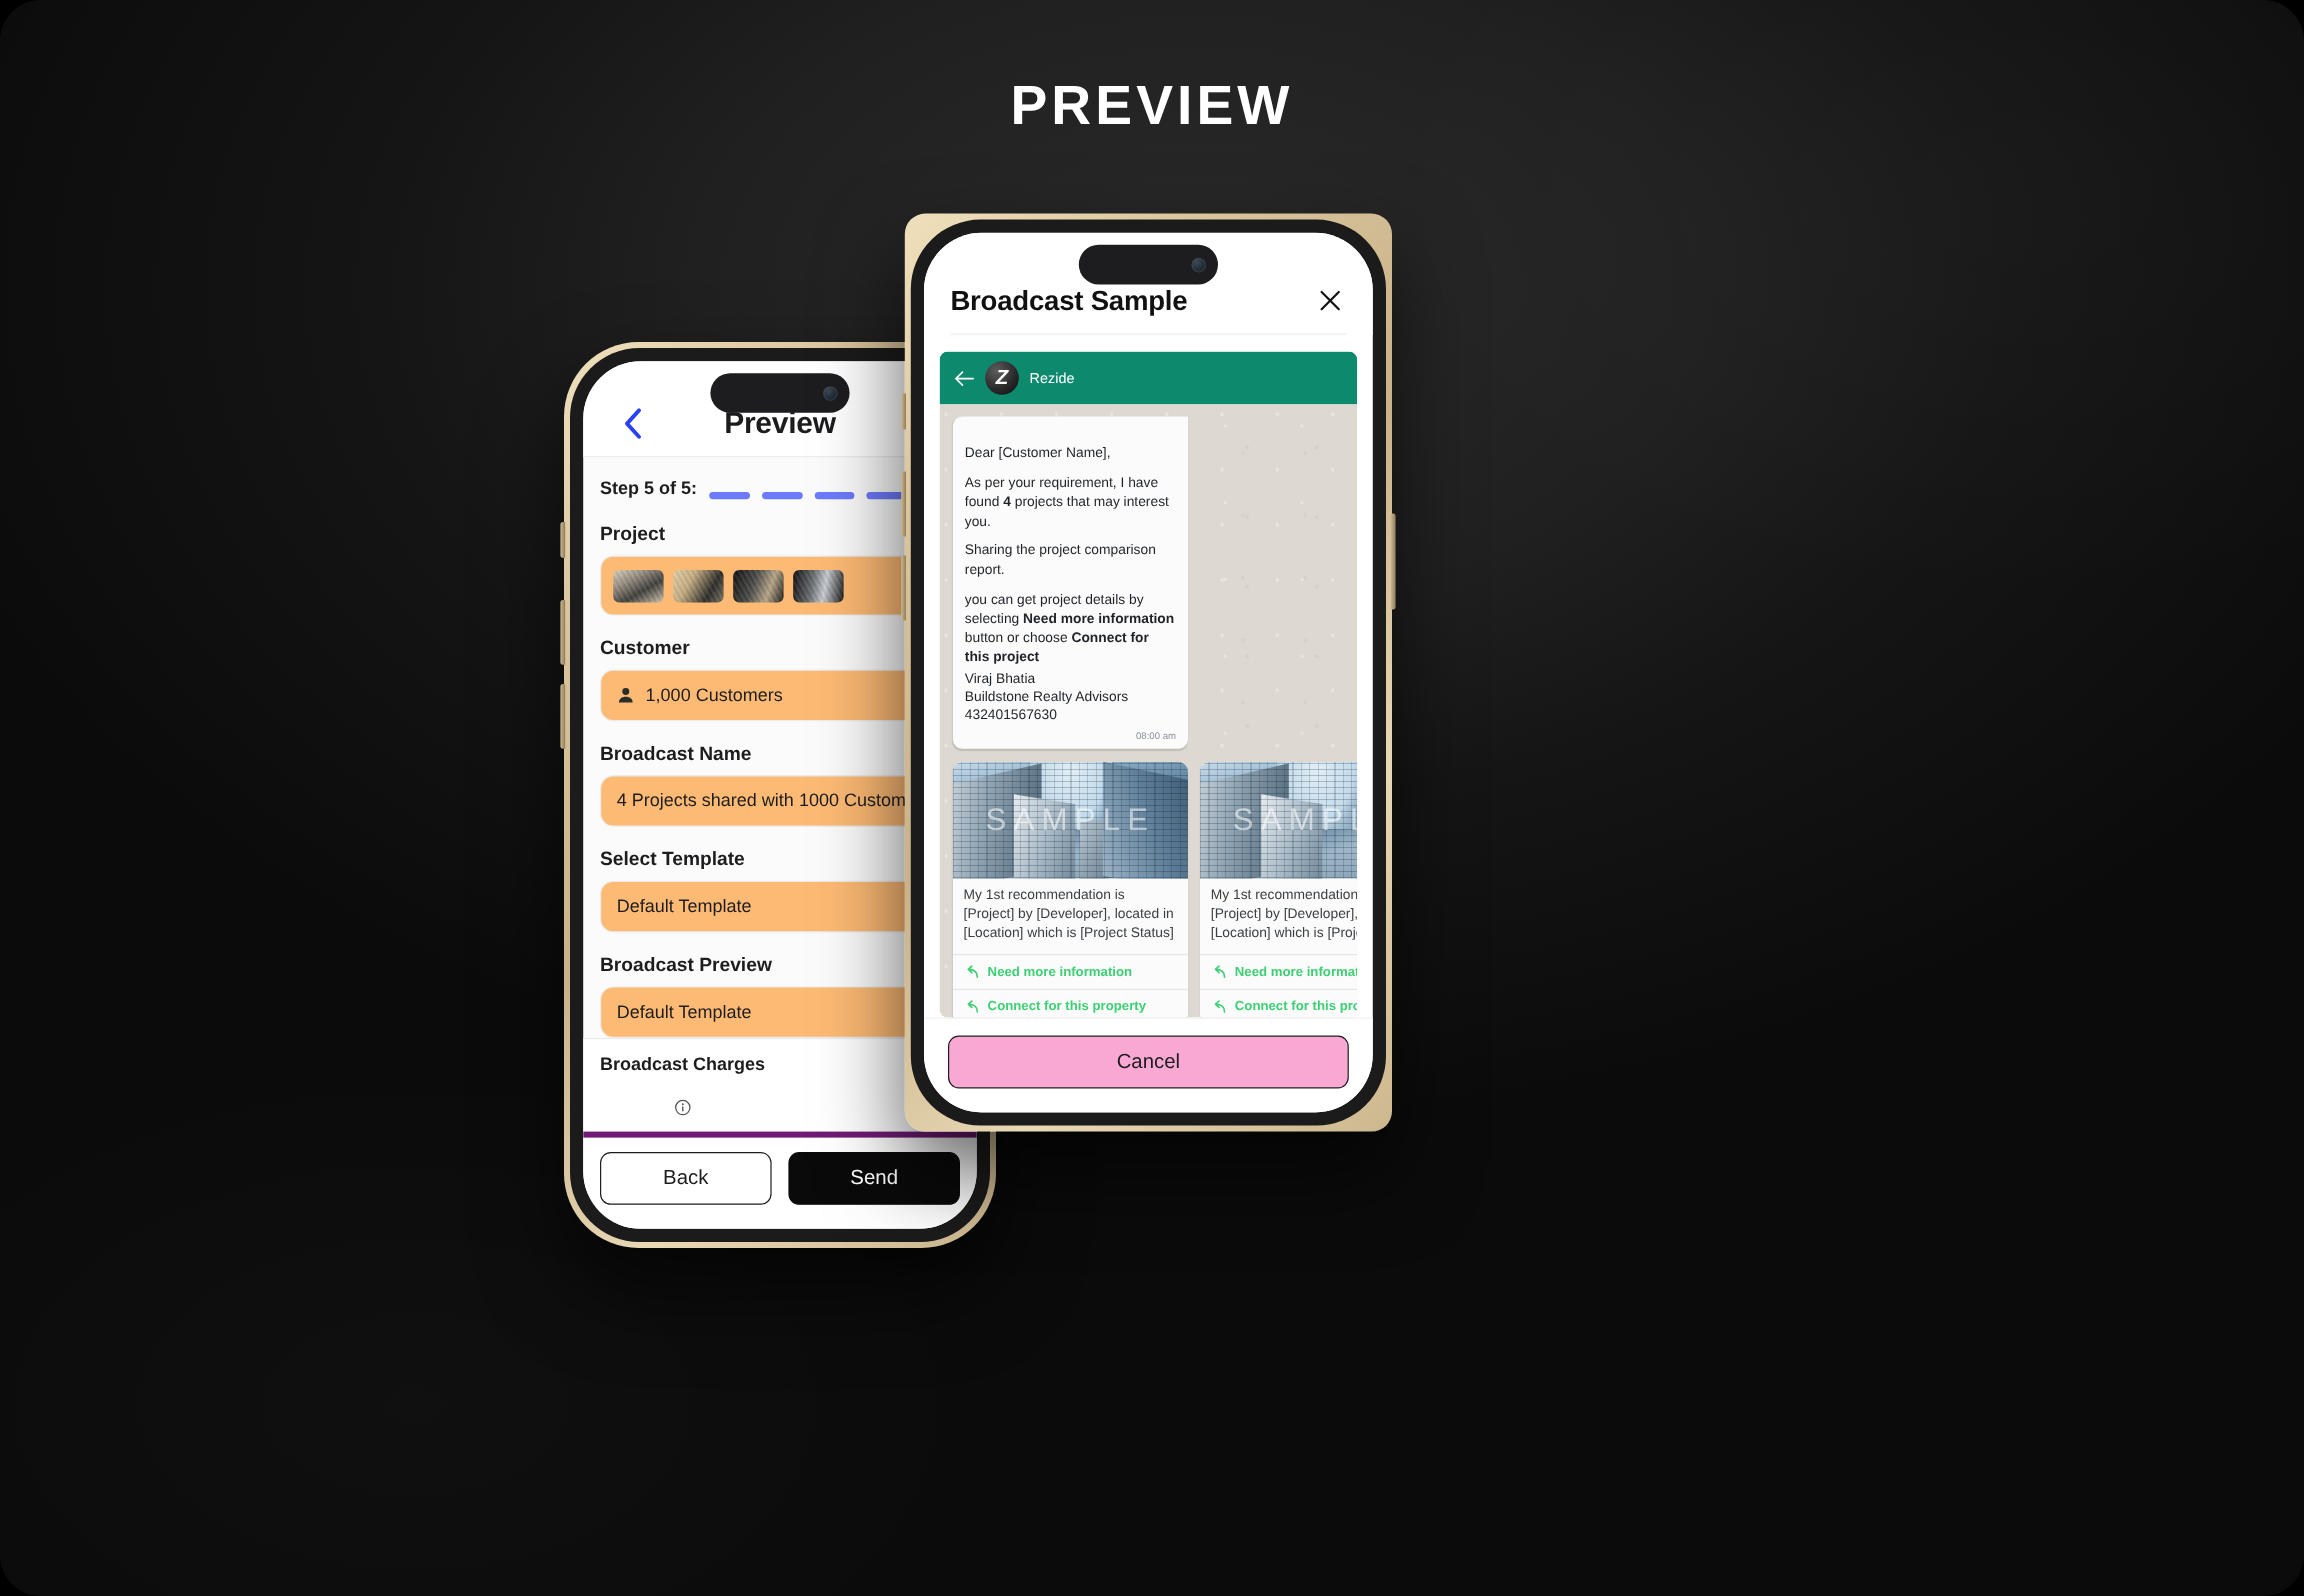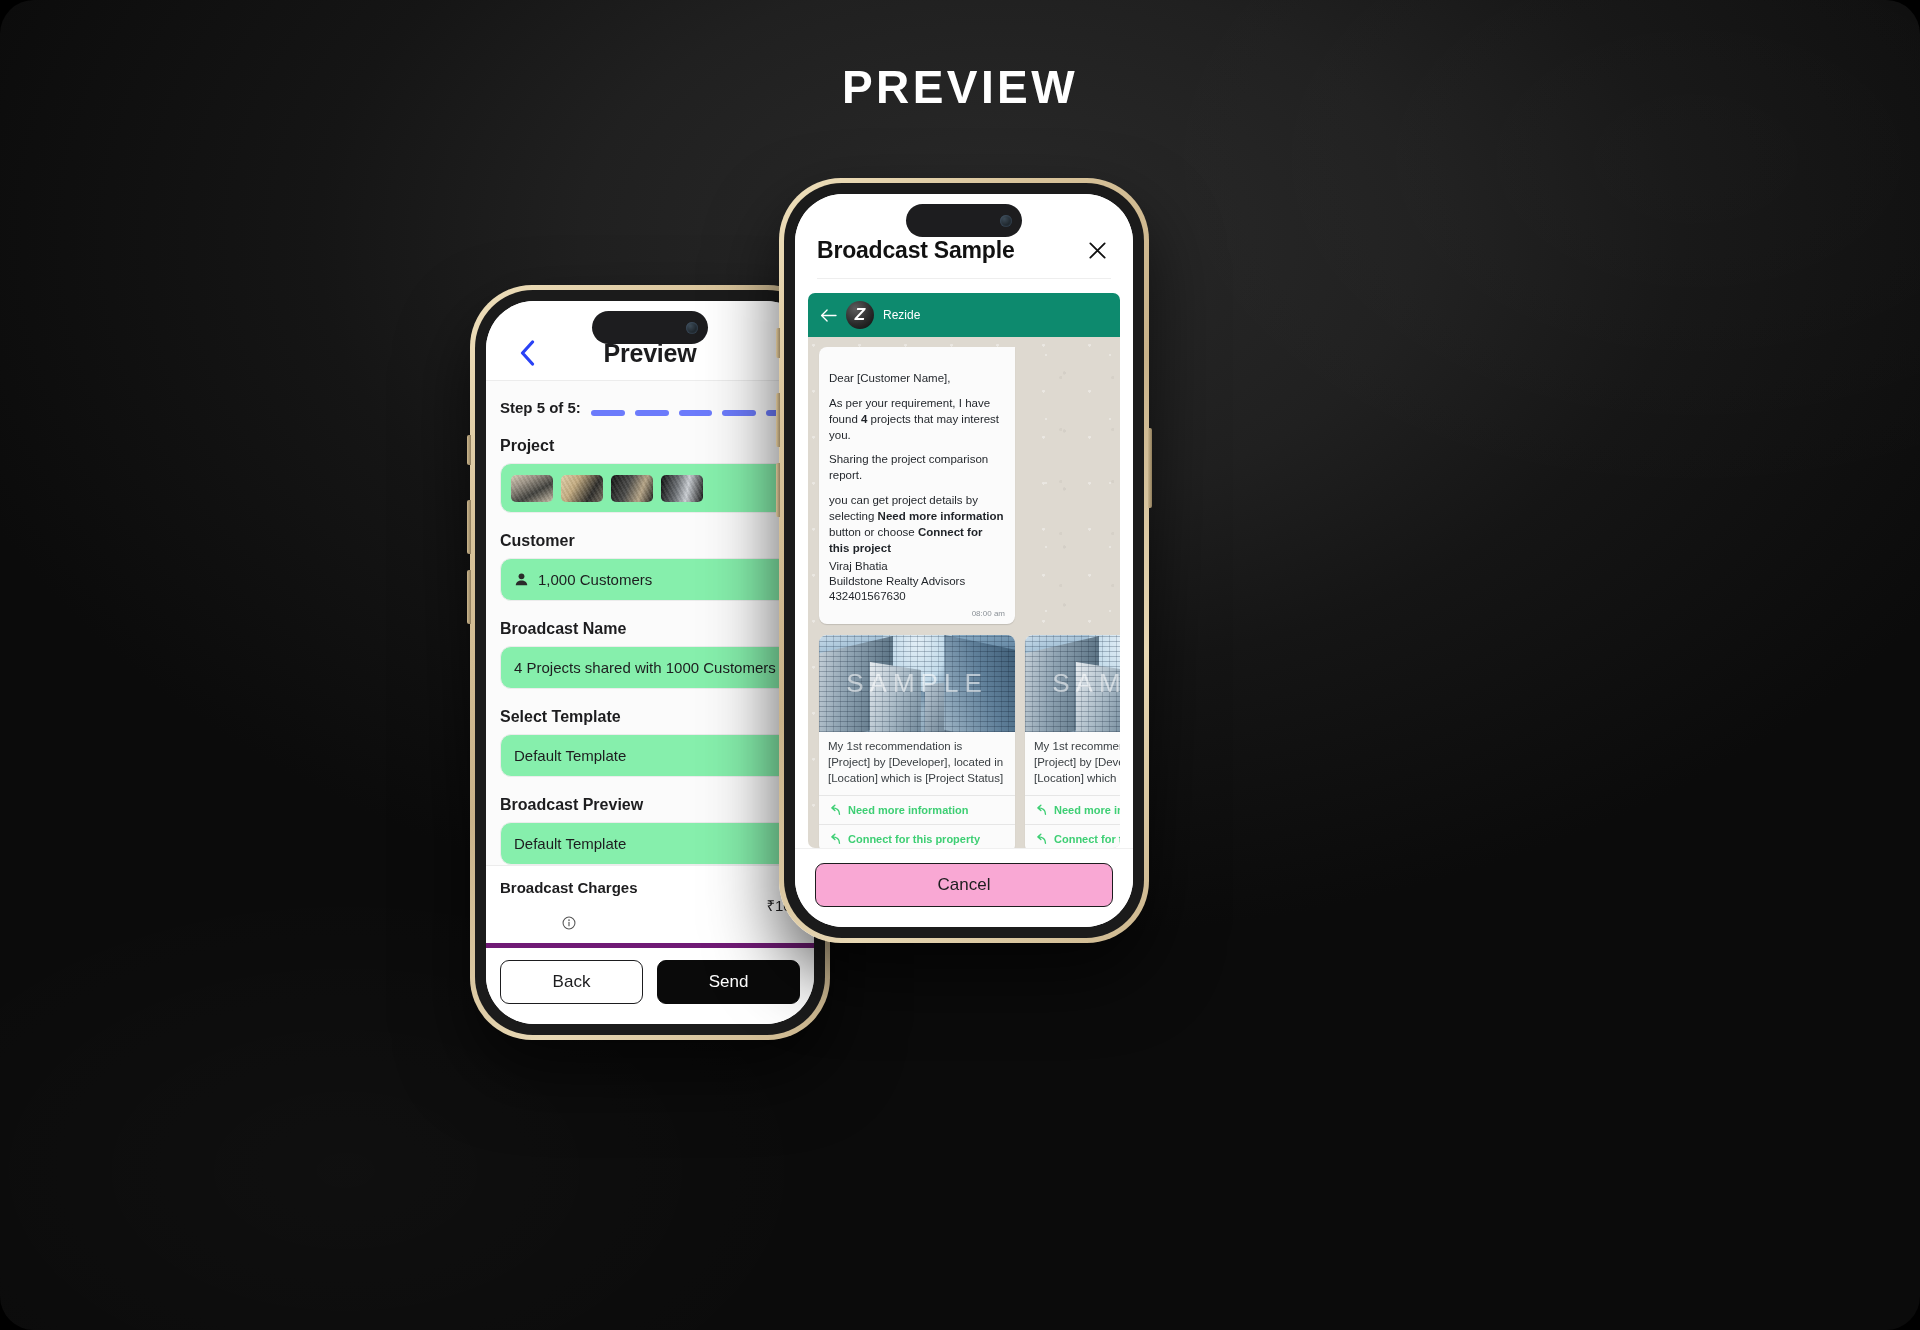--- a/index.html
+++ b/index.html
@@ -124,21 +124,21 @@
   .lp-steplabel { font-size: 15px; font-weight: 700; color: #1d1d1f; white-space: nowrap; }
   .lp-bars { display: flex; gap: 10px; flex: 1; }
   .lp-bar { height: 6px; border-radius: 3px; background: #6c7bfb; flex: 1; }
 
   .lp-section-label {
     font-size: 16px; font-weight: 600; color: #1d1d1f;
     padding: 19px 14px 8px 14px;
   }
   .lp-field {
     margin: 0 14px;
-    background: #86efac;
+    background: #fdba74;
     border: 1px solid #ececec;
     border-radius: 11px;
     min-height: 43px;
     display: flex; align-items: center;
     padding: 0 13px;
     font-size: 15px; color: #1d1d1f;
     white-space: nowrap; overflow: hidden;
   }
   .lp-thumbs { gap: 8px; padding: 8px 10px; min-height: 50px; }
   .thumb {
@@ -176,23 +176,24 @@
   .btn {
     flex: 1; height: 44px; border-radius: 9px;
     display: flex; align-items: center; justify-content: center;
     font-size: 17px; cursor: pointer;
   }
   .btn-outline { background: #fff; border: 1px solid #1d1d1f; color: #1d1d1f; }
   .btn-dark { background: #0a0a0a; color: #fff; border: 1px solid #0a0a0a; }
 
   
   #phone-right {
-    left: 779px; top: 178px;
-    width: 370px; height: 765px;
+    left: 754px; top: 178px;
+    width: 406px; height: 765px;
     z-index: 5;
+    border-radius: 17px;
   }
   #phone-right .screen { background: #ffffff; display: flex; flex-direction: column; }
 
   .rp-top {
     padding: 42px 22px 0 22px;
     background: #fff;
   }
   .rp-titlerow {
     display: flex; align-items: center; justify-content: space-between;
     padding-bottom: 14px;

